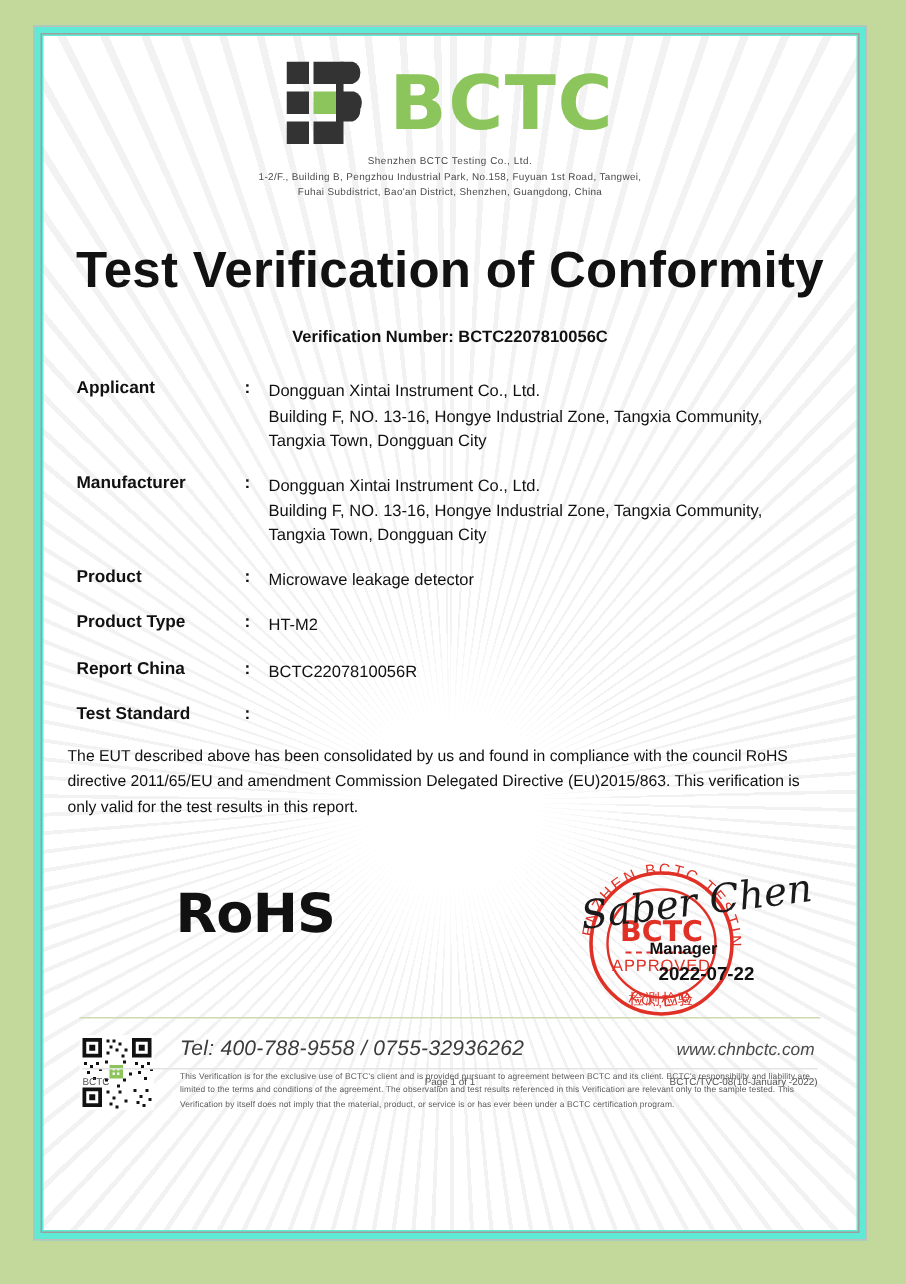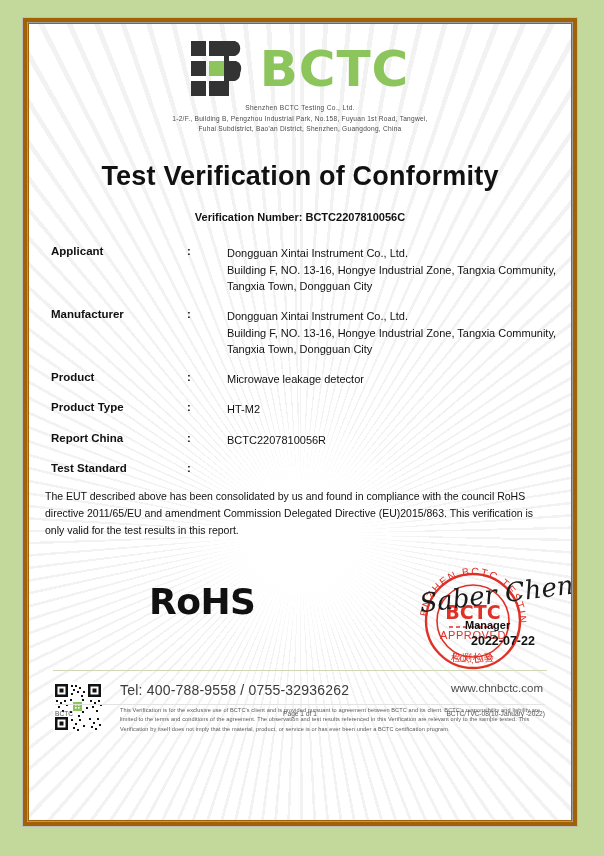--- a/index.html
+++ b/index.html
@@ -7,21 +7,21 @@
     width:604px;height:856px;
     background:#c3d89b;
     font-family:"Liberation Sans", sans-serif;
     overflow:hidden;
     position:relative;
   }
   .page{
     position:absolute;
     left:22px;top:17px;
     width:556px;height:810px;
-    background:#a16207;
+    background:#5eead4;
     border:1px solid #bdbdbd;
     box-sizing:border-box;
     overflow:hidden;
   }
   .page:before{
     content:"";
     position:absolute;
     left:4px;top:4px;right:4px;bottom:4px;
     border:1px solid #9e9e9e;
     pointer-events:none;
@@ -66,31 +66,31 @@
     margin-top:7px;font-size:6.6px;color:#4a4a4a;letter-spacing:.35px;
   }
   .addr{
     margin-top:3px;font-size:6.6px;color:#4a4a4a;line-height:1.55;
     letter-spacing:.25px;
   }
 
   
   .title{
     margin-top:27px;text-align:center;
-    font-size:27px;font-weight:bold;color:#111;
+    font-size:34px;font-weight:bold;color:#111;
     letter-spacing:.2px;
   }
   .vnum{
     margin-top:19px;text-align:center;
     font-size:11px;font-weight:bold;color:#111;
   }
 
   
   .fields{margin:22px 0 0 0;padding:0 0 0 22px;}
-  .field{display:flex;margin-bottom:14px;gap:24px;}
+  .field{display:flex;margin-bottom:14px;}
   .f-label{
     width:112px;flex:0 0 112px;
     font-size:11.5px;font-weight:bold;color:#111;
   }
   .f-colon{
     width:16px;flex:0 0 16px;
     font-size:11.5px;font-weight:bold;color:#111;
   }
   .f-value{
     font-size:11px;font-weight:normal;color:#111;line-height:1.48;
@@ -99,21 +99,21 @@
 
   
   .statement{
     margin:10px 26px 0 16px;
     font-size:10.5px;color:#111;line-height:1.62;
     text-align:left;
   }
 
   
   .sigzone{
-    position:relative;height:105px;margin-top:18px;margin-left:32px;
+    position:relative;height:105px;margin-top:18px;
   }
   .rohs{
     position:absolute;left:88px;top:24px;
     font-size:36px;font-weight:bold;color:#111;
     letter-spacing:-.5px;
     font-family:"DejaVu Sans", sans-serif;
   }
   .stamp{
     position:absolute;left:348px;top:0px;
     width:128px;height:128px;
@@ -138,21 +138,21 @@
   
   .foot-rule{
     margin:8px 24px 0 24px;height:1px;background:#cfd8b4;
   }
   .footer{
     display:flex;padding:11px 24px 0 24px;align-items:flex-start;
   }
   .qr{width:50px;height:50px;flex:0 0 50px;margin-right:17px;position:relative;}
   .foot-main{flex:1;}
   .contact{
-    display:flex;align-items:flex-start;
+    display:flex;align-items:flex-end;font-style:italic;
   }
   .tel{font-size:14px;color:#3b3b3b;letter-spacing:.2px;}
   .site{
     margin-left:auto;font-size:11.5px;color:#4a4a4a;
     padding-right:4px;
   }
   .fineprint{
     margin-top:8px;font-size:5.6px;color:#5a5a5a;line-height:1.72;
     letter-spacing:.1px;text-align:left;
   }

